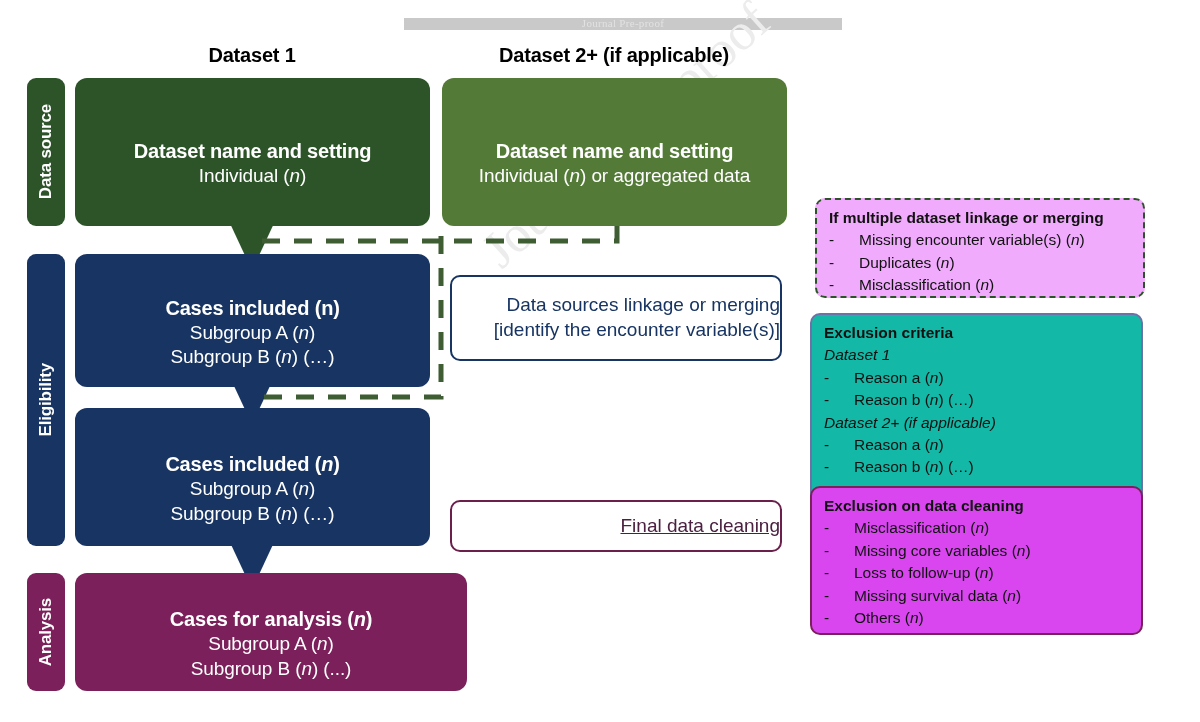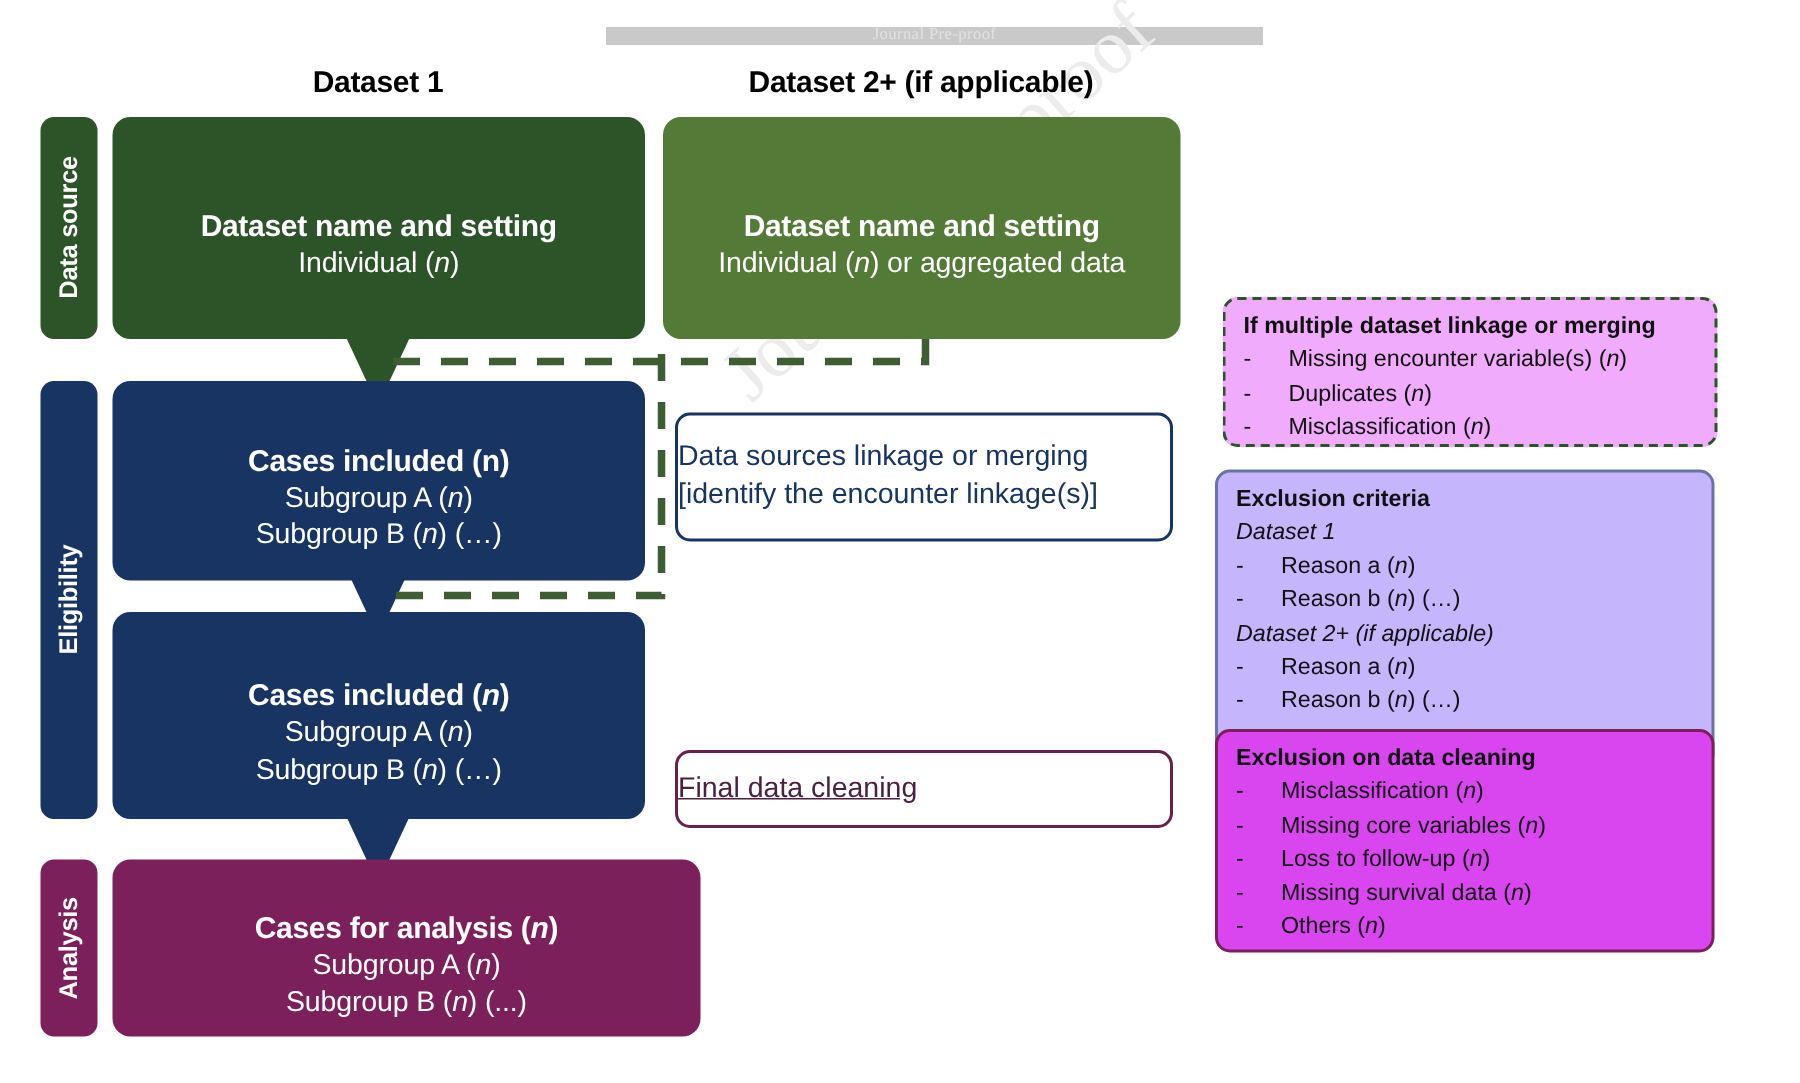--- a/index.html
+++ b/index.html
@@ -71,21 +71,21 @@
 
   #box-ds1{left:75px;top:78px;width:355px;height:148px;background:#2d5429;}
   #box-ds2{left:442px;top:78px;width:345px;height:148px;background:#547a37;}
   #box-cases1{left:75px;top:254px;width:355px;height:133px;background:#173462;}
   #box-cases2{left:75px;top:408px;width:355px;height:138px;background:#173462;}
   #box-analysis{left:75px;top:573px;width:392px;height:118px;background:#7b205a;}
 
   
   .obox{
     position:absolute;border-radius:10px;background:#fff;
-    display:flex;flex-direction:column;align-items:flex-start;justify-content:center;
+    display:flex;flex-direction:column;align-items:flex-end;justify-content:center;
     text-align:center;z-index:4;
   }
   #box-linkage{
     left:450px;top:275px;width:328px;height:82px;
     border:2.5px solid #173462;color:#173462;
   }
   #box-linkage div{font-size:19px;line-height:1.3;}
   #box-final{
     left:450px;top:500px;width:328px;height:48px;
     border:2.5px solid #6b1f4b;color:#4b2040;text-decoration:underline;
@@ -102,21 +102,21 @@
   .panel ul{list-style:none;margin:0;padding:0;}
   .panel li{font-size:15.5px;color:#111;line-height:1.45;display:flex;}
   .panel li .dash{width:30px;flex:0 0 30px;}
 
   #panel-linkage{
     left:815px;top:198px;width:330px;height:100px;
     background:#f0abfc;border:2.5px dashed #2d5429;
   }
   #panel-exclusion{
     left:810px;top:313px;width:333px;height:200px;
-    background:#c4b5fd;border:2px solid #6a72a8;
+    background:#14b8a6;border:2px solid #6a72a8;
   }
   #panel-cleaning{
     left:810px;top:486px;width:333px;height:149px;
     background:#d946ef;border:2.5px solid #7b205a;
   }
 
   
   #wires{position:absolute;left:0;top:0;width:1200px;height:722px;z-index:2;}
 </style>
 </head>
@@ -185,21 +185,21 @@
   </div>
 
   <div class="fbox" id="box-analysis">
     <div class="t1">Cases for analysis (<i>n</i>)</div>
     <div class="t2">Subgroup A (<i>n</i>)</div>
     <div class="t2">Subgroup B (<i>n</i>) (...)</div>
   </div>
 
   <div class="obox" id="box-linkage">
     <div>Data sources linkage or merging</div>
-    <div>[identify the encounter linkage(s)]</div>
+    <div>[identify the encounter variable(s)]</div>
   </div>
 
   <div class="obox" id="box-final">
     <div>Final data cleaning</div>
   </div>
 
   <div class="panel" id="panel-linkage">
     <div class="ptitle">If multiple dataset linkage or merging</div>
     <ul>
         <li>

